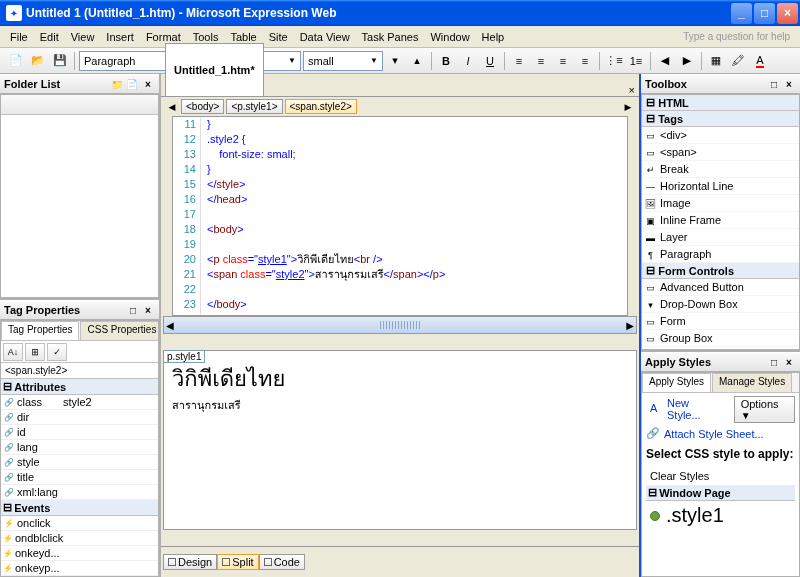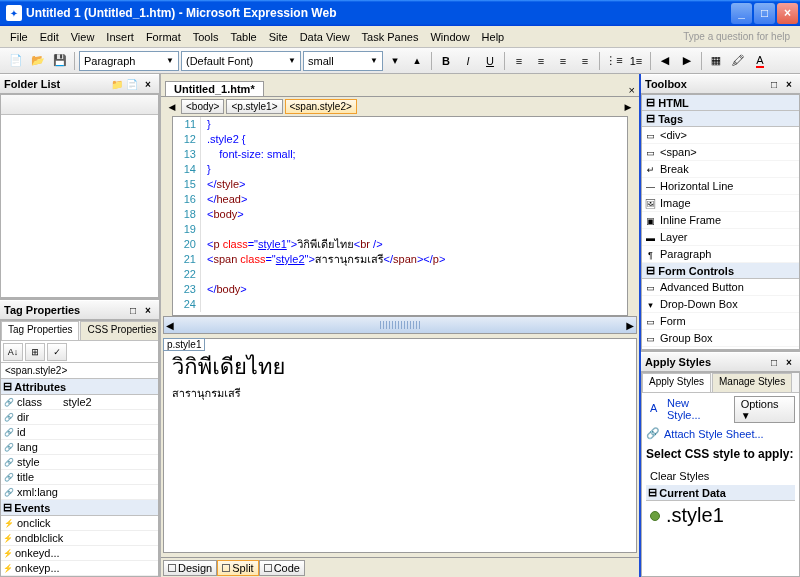--- a/index.html
+++ b/index.html
@@ -34,45 +34,45 @@
 .proptools{height:22px;display:flex;align-items:center;padding:0 2px;gap:2px;border-bottom:1px solid #c0c0c0}
 .proptools .pt{width:20px;height:18px;border:1px solid #c0c0c0;background:linear-gradient(#fff,#e8e8e8);display:flex;align-items:center;justify-content:center;font-size:9px}
 .propsel{padding:2px 4px;border-bottom:1px solid #c0c0c0;font-size:10px}
 .propgroup{background:#e4ecf7;padding:1px 2px;font-weight:bold;border-bottom:1px solid #c0c0c0;display:flex;align-items:center;gap:2px}
 .proprow{display:flex;border-bottom:1px solid #eee;font-size:10px}
 .proprow .pn{width:60px;padding:1px 2px;display:flex;align-items:center;gap:2px}
 .proprow .pv{flex:1;padding:1px 2px}
 .pico{width:12px;height:10px;display:inline-flex;align-items:center;justify-content:center;font-size:8px}
 .center{flex:1;display:flex;flex-direction:column;background:#ece9d8}
 .doctabs{height:22px;display:flex;align-items:flex-end;padding:2px 4px 0}
-.doctab{background:#fff;border:1px solid #9a9a9a;border-bottom:none;padding:1px 8px;font-size:11px;font-weight:bold}
+.doctab{background:#fff;border:1px solid #9a9a9a;border-bottom:none;padding:20px 8px;font-size:11px;font-weight:bold}
 .breadcrumb{height:20px;display:flex;align-items:center;padding:0 4px;gap:2px;border-top:1px solid #9a9a9a}
 .bcbtn{width:14px;height:16px;display:flex;align-items:center;justify-content:center;font-size:9px}
 .bctag{border:1px solid #9a9a9a;background:linear-gradient(#fff,#e8e8e8);padding:1px 4px;font-size:10px}
 .bctag.active{border-color:#f0a030;background:linear-gradient(#fff8e8,#ffe8b0)}
 .codepane{height:200px;background:#fff;border:1px solid #9a9a9a;margin:0 11px;overflow:auto;font-family:'Courier New',monospace;font-size:12px;line-height:15px;position:relative}
 .codeline{display:flex}
 .lineno{width:28px;text-align:right;padding-right:4px;color:#2b91af;background:#fff;border-right:1px solid #e0e0e0;user-select:none}
 .codetxt{padding-left:6px;white-space:pre}
 .kw-tag{color:#800000}
 .kw-attr{color:#ff0000}
 .kw-val{color:#0000ff;text-decoration:underline}
 .kw-str{color:#0000ff}
 .kw-text{color:#000}
 .splitbar{height:18px;background:linear-gradient(#e4ecf7,#c0d4ed);border:1px solid #9a9a9a;margin:0 2px;display:flex;align-items:center;position:relative}
 .splitbar .arrow{position:absolute;font-size:10px}
 .splitbar .arrow.l{left:2px}
 .splitbar .arrow.r{right:2px}
 .splitbar .handle{position:absolute;left:50%;transform:translateX(-50%);width:40px;height:8px;background:repeating-linear-gradient(90deg,#8aa8d0 0 1px,transparent 1px 3px)}
-.designpane{flex:1;background:#fff;border:1px solid #9a9a9a;margin:4px 2px;position:relative;padding:2px}
+.designpane{flex:1;background:#fff;border:1px solid #9a9a9a;margin:16px 2px;position:relative;padding:2px}
 .seltag{position:absolute;top:-1px;left:-1px;background:#fff;border:1px solid #7f9db9;padding:0 3px;font-size:10px}
 .designtxt{padding:8px 6px}
 .designtxt .line1{font-size:22px;font-family:Tahoma}
 .designtxt .line2{font-size:11px}
-.viewtabs{height:20px;display:flex;align-items:center;padding:0 2px;border-top:1px solid #9a9a9a}
+.viewtabs{height:31px;display:flex;align-items:center;padding:0 2px;border-top:1px solid #9a9a9a}
 .vtab{border:1px solid #9a9a9a;background:linear-gradient(#fff,#e8e8e8);padding:1px 4px;font-size:10px;display:flex;align-items:center;gap:2px;cursor:default}
 .vtab.active{background:linear-gradient(#fff8e8,#ffe8b0);border-color:#f0a030}
 .rightcol{width:161px;border-left:2px solid #1d4ed8;display:flex;flex-direction:column}
 .toolbox{height:276px}
 .tbgroup{background:#e4ecf7;padding:1px 4px;font-weight:bold;border-bottom:1px solid #c0c0c0;display:flex;align-items:center;gap:3px}
 .tbitem{padding:2px 4px 2px 18px;border-bottom:1px solid #f4f4f4;position:relative;font-size:11px;cursor:default}
 .tbitem .ico{position:absolute;left:2px;top:2px;width:13px;height:13px;display:flex;align-items:center;justify-content:center;font-size:9px}
 .applystyles{flex:1;border-top:2px solid #b0b0b0}
 .aslink{color:#0033cc;padding:2px 4px;display:flex;align-items:center;gap:4px;cursor:default}
 .aslink .ico{width:14px;height:14px}
@@ -320,20 +320,24 @@
         </div>
       <div class="codeline">
           <span class="lineno">15</span>
           <span class="codetxt"><span class="kw-str">&lt;/</span><span class="kw-tag">style</span><span class="kw-str">&gt;</span></span>
         </div>
       <div class="codeline">
           <span class="lineno">16</span>
           <span class="codetxt"><span class="kw-str">&lt;/</span><span class="kw-tag">head</span><span class="kw-str">&gt;</span></span>
         </div>
       <div class="codeline">
+          <span class="lineno">17</span>
+          <span class="codetxt"></span>
+        </div>
+      <div class="codeline">
           <span class="lineno">18</span>
           <span class="codetxt"><span class="kw-str">&lt;</span><span class="kw-tag">body</span><span class="kw-str">&gt;</span></span>
         </div>
       <div class="codeline">
           <span class="lineno">19</span>
           <span class="codetxt"></span>
         </div>
       <div class="codeline">
           <span class="lineno">20</span>
           <span class="codetxt"><span class="kw-str">&lt;</span><span class="kw-tag">p </span><span class="kw-attr">class</span><span class="kw-str">="</span><span class="kw-val">style1</span><span class="kw-str">"&gt;</span><span class="kw-text">วิกิพีเดียไทย</span><span class="kw-str">&lt;</span><span class="kw-tag">br </span><span class="kw-str">/&gt;</span></span>
@@ -442,21 +446,21 @@
             <span class="ico">🔗</span>
             <span>Attach Style Sheet...</span>
           </div>
         <div class="aslabel">Select CSS style to apply:</div>
         <div class="stylelist">
           <div class="styleitem">
               <span>Clear Styles</span>
             </div>
           <div class="propgroup">
               <span>⊟</span>
-              <span>Current Data</span>
+              <span>Window Page</span>
             </div>
           <div class="styleitem">
               <span class="styledot"></span>
               <span class="stylename">.style1</span>
             </div>
         </div>
       </div>
     </div>
   </div>
 </div>

